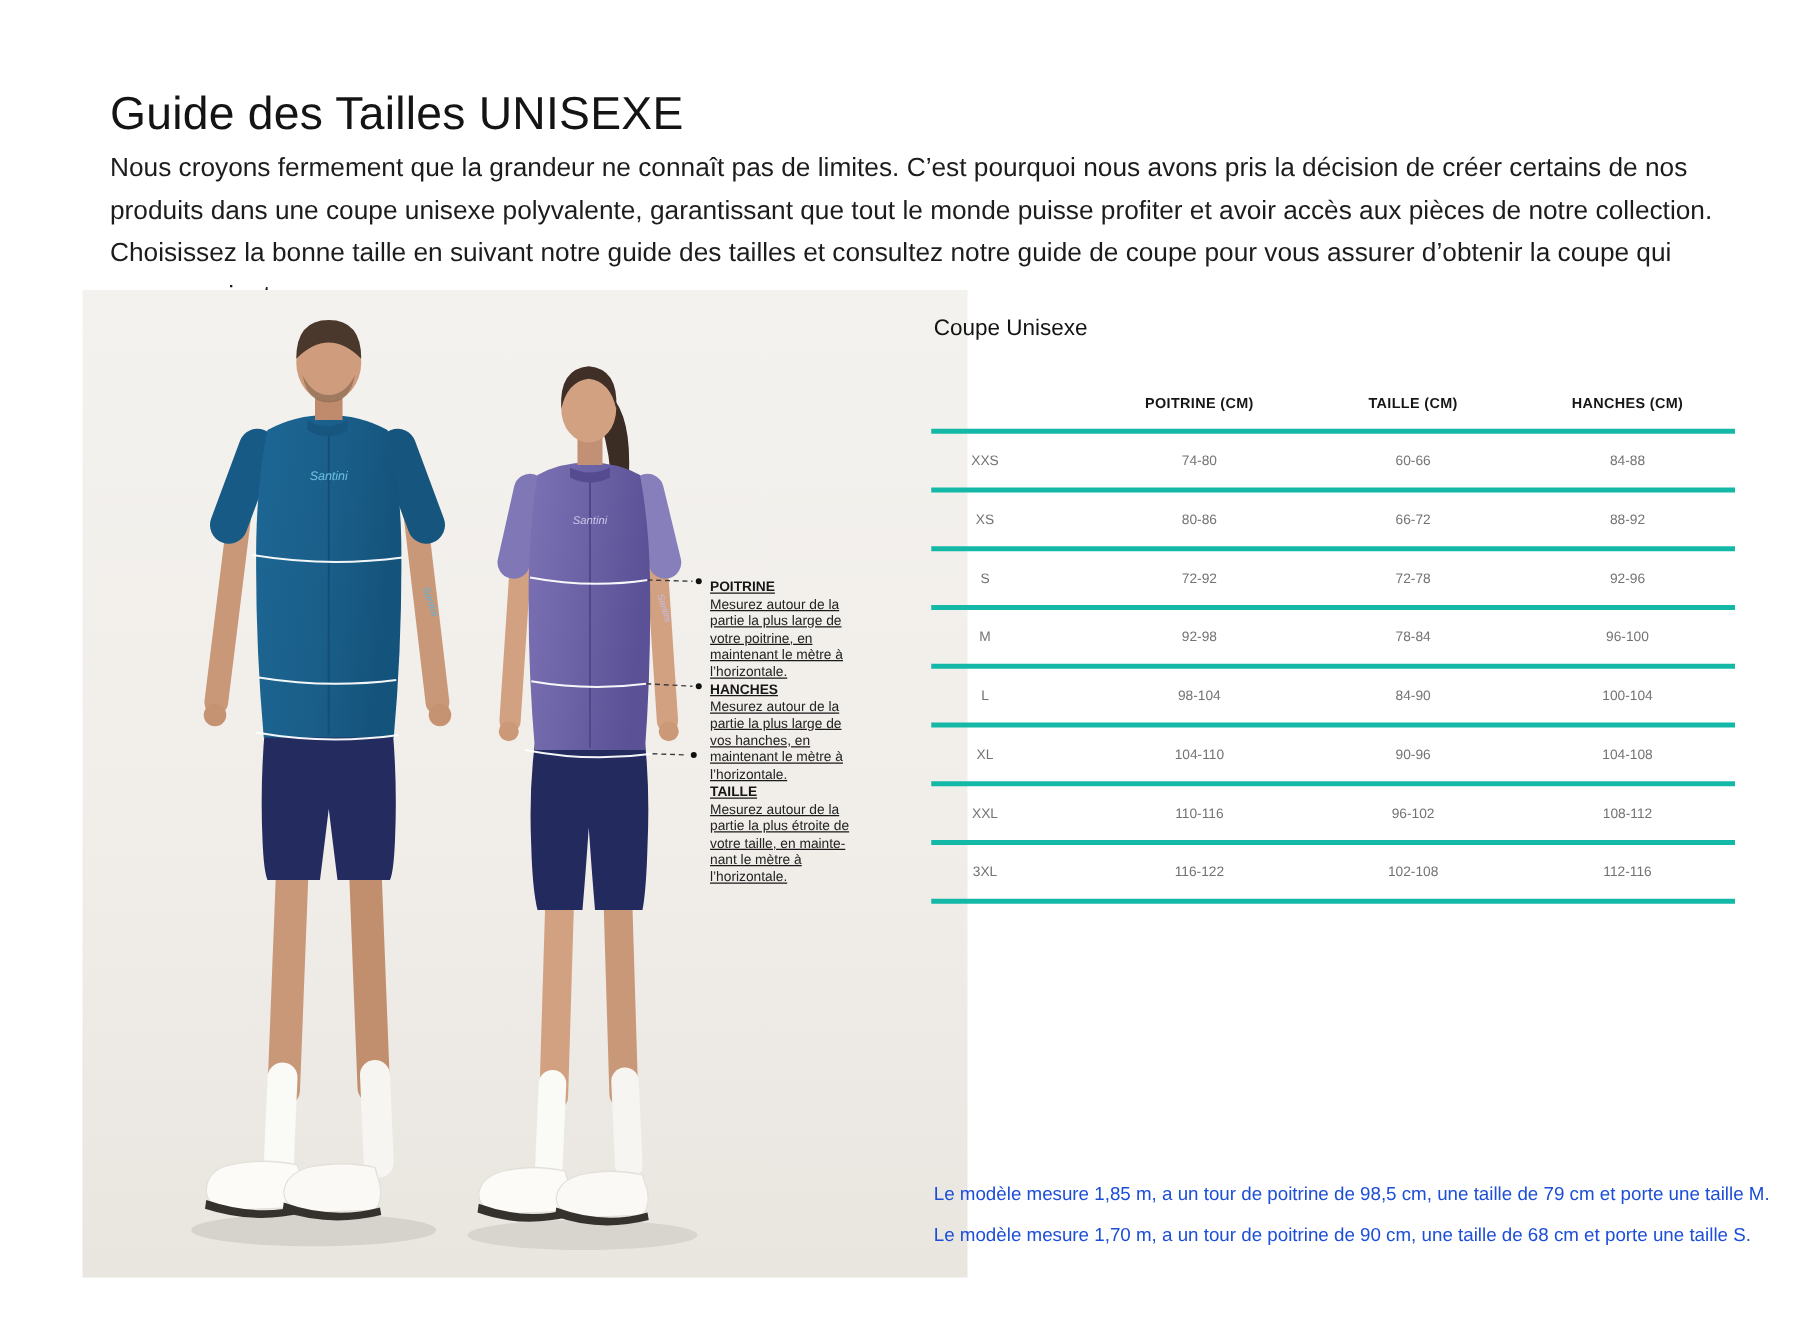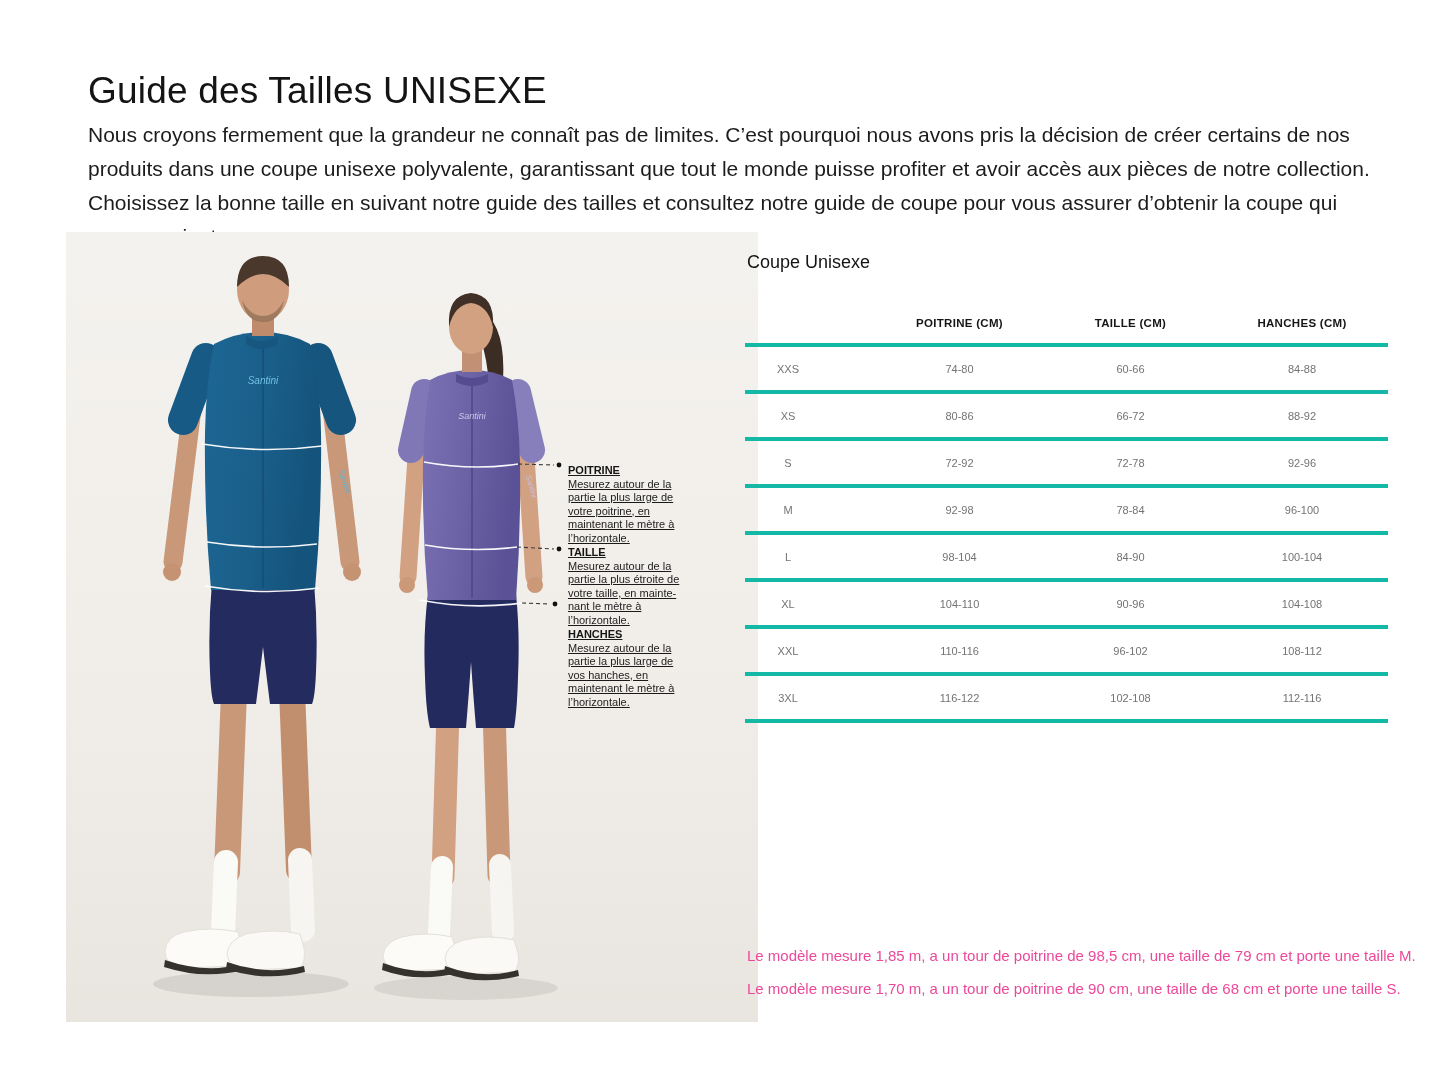--- a/index.html
+++ b/index.html
@@ -10,23 +10,22 @@
   .page-title{
     position:absolute;left:88px;top:70px;margin:0;
     font-size:37px;font-weight:400;color:#141414;letter-spacing:0.2px;
   }
   .intro{
     position:absolute;left:88px;top:118px;width:1292px;margin:0;
     font-size:21px;line-height:34px;font-weight:400;color:#1c1c1c;
   }
   
   .photo{
-    position:absolute;left:66px;top:232px;width:644px;height:790px;
+    position:absolute;left:66px;top:232px;width:708px;height:790px;
     background:linear-gradient(180deg,#f4f2ee 0%,#f1eeea 55%,#e9e6e0 100%);
-    padding-left:48px;
   }
   .photo svg{position:absolute;left:0;top:0;}
   .annotations{
     position:absolute;left:502px;top:232px;width:114px;text-decoration:underline;
   }
   .ann{margin:0 0 1px 0;}
   .ann-label{font-size:11px;line-height:13.5px;font-weight:700;color:#151515;}
   .ann-text{font-size:11px;line-height:13.5px;color:#222;}
   
   .table-heading{
@@ -40,21 +39,21 @@
     display:grid;grid-template-columns:129px 171px 171px 172px;
     align-items:center;height:43px;border-bottom:4px solid #14b8a6;
   }
   .tr.thead{height:41px;}
   .td{ text-align:center;font-size:11px;color:#737373; }
   .td.size{padding-right:43px;}
   .th{
     font-size:11.5px;font-weight:700;letter-spacing:0.3px;color:#161616;
   }
   .note{
-    position:absolute;left:747px;margin:0;font-size:15px;color:#ec4899;line-height:20px;
+    position:absolute;left:747px;margin:0;font-size:15px;color:#1d4ed8;line-height:20px;
   }
   .note1{top:946px;}
   .note2{top:979px;}
 </style>
 </head>
 <body>
 
 <h1 class="page-title">Guide des Tailles UNISEXE</h1>
 <p class="intro">Nous croyons fermement que la grandeur ne connaît pas de limites. C’est pourquoi nous avons pris la décision de créer certains de nos produits dans une coupe unisexe polyvalente, garantissant que tout le monde puisse profiter et avoir accès aux pièces de notre collection. Choisissez la bonne taille en suivant notre guide des tailles et consultez notre guide de coupe pour vous assurer d’obtenir la coupe qui vous convient.</p>
 
@@ -147,26 +146,26 @@
         <circle cx="489" cy="372" r="2.4"></circle>
     </g>
   </svg>
 
   <div class="annotations">
     <div class="ann">
       <div class="ann-label">POITRINE</div>
       <div class="ann-text">Mesurez autour de la partie la plus large de votre poitrine, en maintenant le mètre à l’horizontale.</div>
     </div>
     <div class="ann">
+      <div class="ann-label">HANCHES</div>
+      <div class="ann-text">Mesurez autour de la partie la plus large de vos hanches, en maintenant le mètre à l’horizontale.</div>
+    </div>
+    <div class="ann">
       <div class="ann-label">TAILLE</div>
       <div class="ann-text">Mesurez autour de la partie la plus étroite de votre taille, en mainte-nant le mètre à l’horizontale.</div>
-    </div>
-    <div class="ann">
-      <div class="ann-label">HANCHES</div>
-      <div class="ann-text">Mesurez autour de la partie la plus large de vos hanches, en maintenant le mètre à l’horizontale.</div>
     </div>
   </div>
 </div>
 
 <h2 class="table-heading">Coupe Unisexe</h2>
 
 <div class="size-table">
   <div class="tr thead">
     <div class="td size th"></div>
     <div class="td th">POITRINE (CM)</div>

